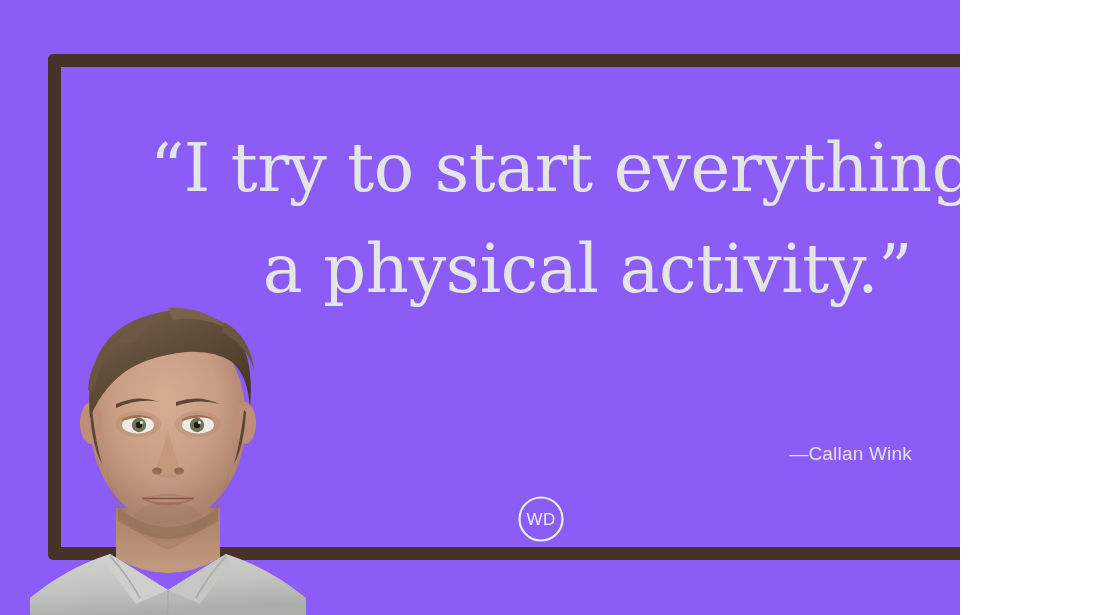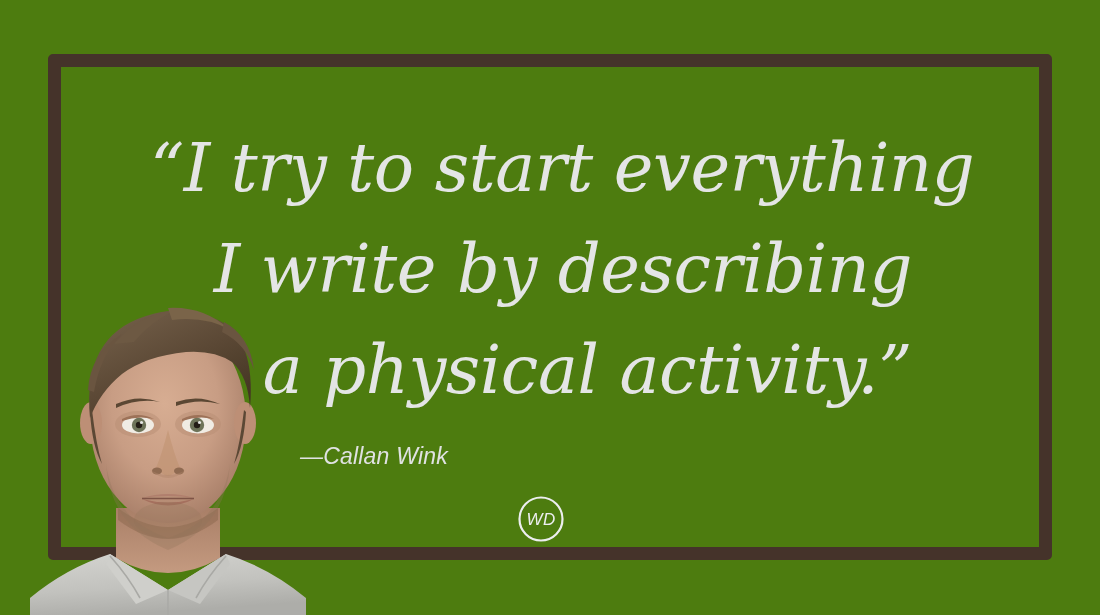--- a/index.html
+++ b/index.html
@@ -7,25 +7,24 @@
     padding: 0;
   }
   body {
     width: 1100px;
     height: 615px;
     overflow: hidden;
     font-family: "Liberation Sans", sans-serif;
   }
   #card {
     position: relative;
-    width: 1100px;
+    width: 960px;
     height: 615px;
-    background: #4d7c0f;
+    background: #8b5cf6;
     overflow: hidden;
-    font-style: italic;
   }
 
   
   #frame {
     position: absolute;
     left: 48px;
     top: 54px;
     width: 1004px;
     height: 506px;
     box-sizing: border-box;
@@ -53,22 +52,23 @@
     color: #e4e5e5;
     white-space: nowrap;
   }
 
   
   #attribution {
     position: absolute;
     left: 300px;
     top: 443px;
     width: 612px;
+    text-align: right;
     font-family: "Liberation Sans", sans-serif;
-    font-size: 23px;
+    font-size: 19px;
     font-weight: 400;
     letter-spacing: 0.2px;
     color: #e0e2e3;
     z-index: 3;
   }
 
   
   #logo {
     position: absolute;
     left: 517px;
@@ -99,21 +99,20 @@
 </style>
 </head>
 <body>
 
 <div id="card">
 
   <div id="frame"></div>
 
   <div id="quote-block">
     <div class="quote-line">“I try to start everything</div>
-    <div class="quote-line">I write by describing</div>
     <div class="quote-line">a physical activity.”</div>
   </div>
 
   <div id="attribution">—Callan Wink</div>
 
   <div id="logo">
     <svg width="48" height="48" viewBox="0 0 48 48" aria-hidden="true">
       <circle cx="24" cy="24" r="21.5" fill="none" stroke="#eceeef" stroke-width="2.2"></circle>
       <text x="24" y="29.5" text-anchor="middle">WD</text>
     </svg>

